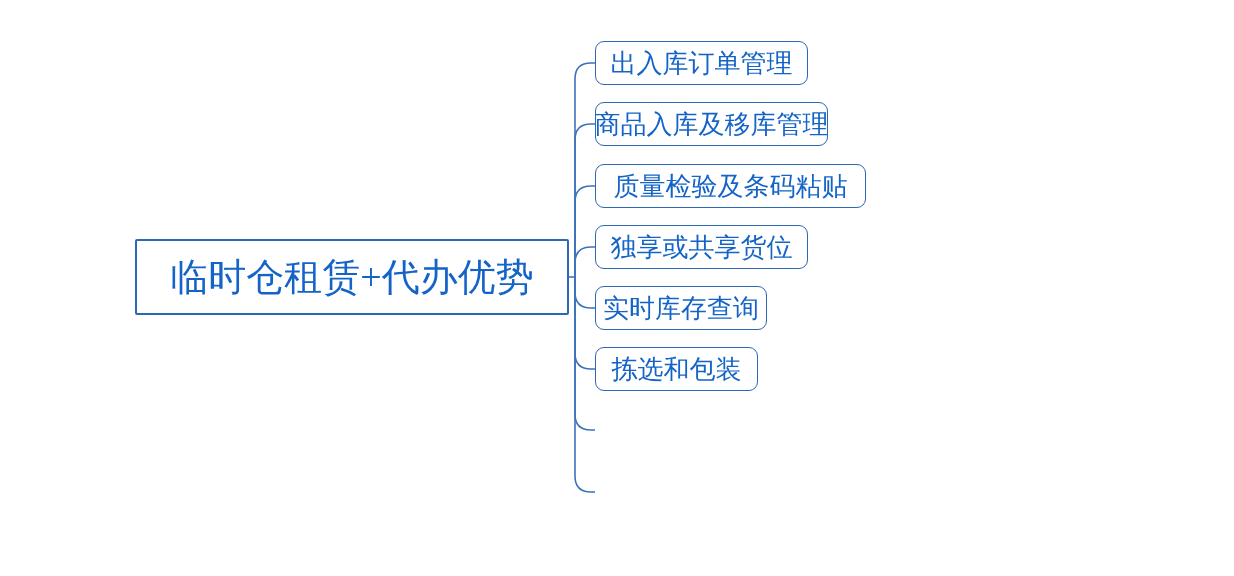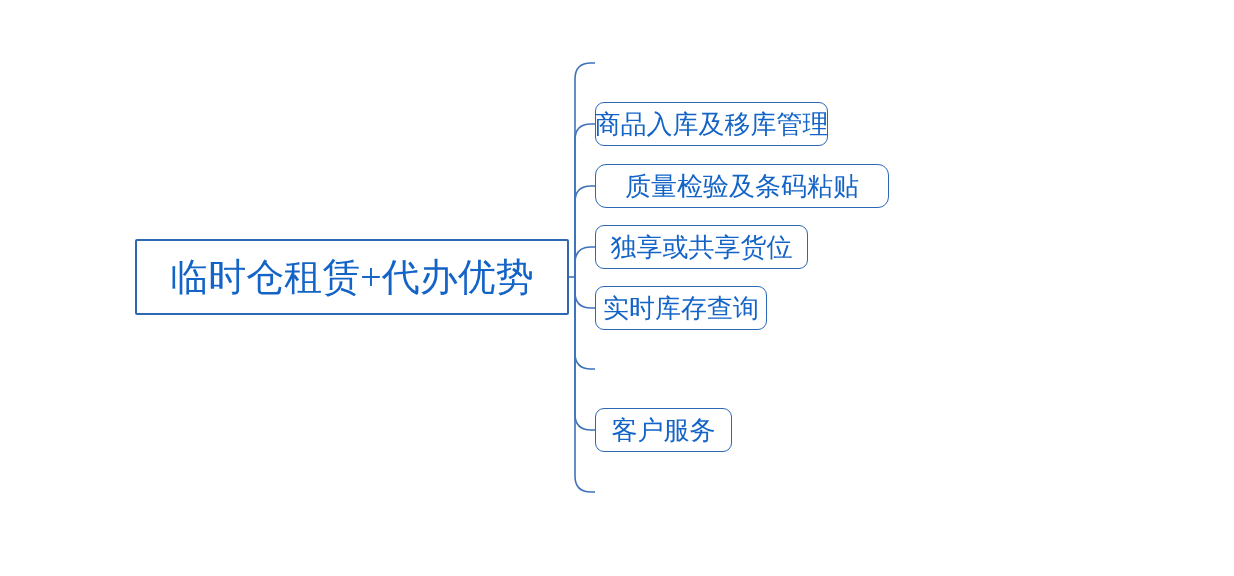--- a/index.html
+++ b/index.html
@@ -52,29 +52,32 @@
     <path class="conn" d="M 575 277 V 292 Q 575 308 591 308 H 595"></path>
     <path class="conn" d="M 575 277 V 353 Q 575 369 591 369 H 595"></path>
     <path class="conn" d="M 575 277 V 414 Q 575 430 591 430 H 595"></path>
     <path class="conn" d="M 575 277 V 476 Q 575 492 591 492 H 595"></path>
   </svg>
 
   <div class="node root-node">
     <span>临时仓租赁+代办优势</span>
   </div>
 
+  <div class="node child-node" style="top:41px;width:213px;">
+    <span>出入库订单管理</span>
+  </div>
   <div class="node child-node" style="top:102px;width:233px;">
     <span>商品入库及移库管理</span>
   </div>
-  <div class="node child-node" style="top:164px;width:294px;border-radius:11px;">
+  <div class="node child-node" style="top:164px;width:271px;">
     <span>质量检验及条码粘贴</span>
   </div>
   <div class="node child-node" style="top:225px;width:213px;text-align:center;">
     <span>独享或共享货位</span>
   </div>
   <div class="node child-node" style="top:286px;width:172px;">
     <span>实时库存查询</span>
   </div>
-  <div class="node child-node" style="top:408px;width:137px;">
-    <span>客户服务</span>
+  <div class="node child-node" style="top:347px;width:163px;">
+    <span>拣选和包装</span>
   </div>
 
 </div>
 
 </body></html>

